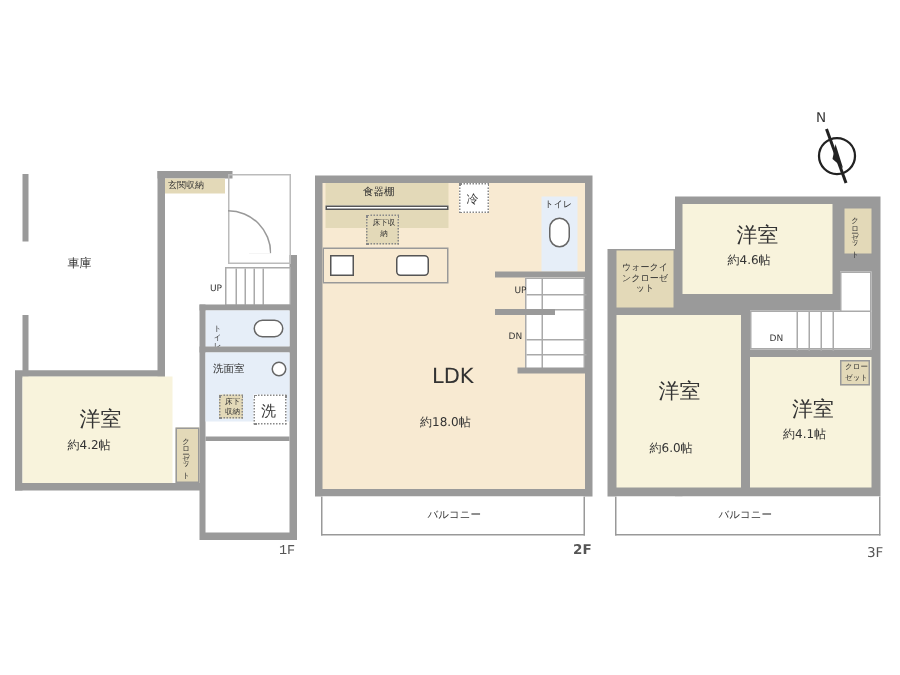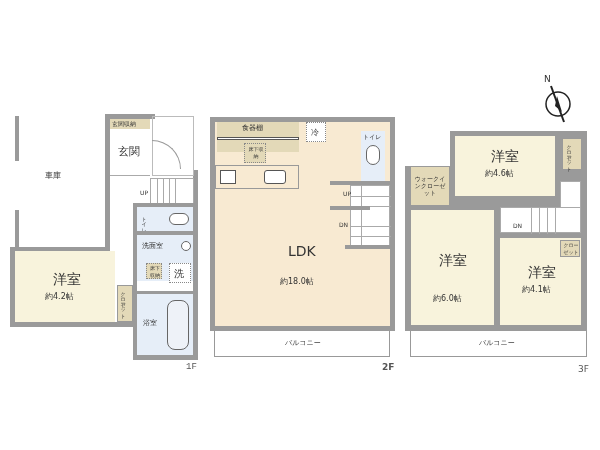--- a/index.html
+++ b/index.html
@@ -42,23 +42,20 @@
 
   <div class="abs wall" style="left:105px;top:114px;width:5px;height:140px;"></div>
   <div class="abs wall" style="left:105px;top:114px;width:50px;height:5px;"></div>
   <div class="abs wall" style="left:193px;top:170px;width:5px;height:190px;"></div>
   <div class="abs wall" style="left:135px;top:355px;width:63px;height:5px;"></div>
 
   <div class="abs room-store" style="left:110px;top:119px;width:40px;height:10px;">
     <span class="lbl xs" style="left:2px;top:1px;">玄関収納</span>
   </div>
 
-  <div class="abs room-white" style="left:110px;top:132px;width:40px;height:44px;border-bottom:1px solid #aaa;">
-    <span class="lbl mid" style="left:8px;top:12px;">玄関</span>
-  </div>
   <div class="abs" style="left:152px;top:116px;width:42px;height:60px;border:1px solid #bbb;"></div>
   <div class="door-arc" style="left:152px;top:140px;width:28px;height:28px;border-left:none;border-bottom:none;"></div>
 
   <div class="abs" style="left:150px;top:178px;width:44px;height:26px;border:1px solid #aaa;background:#fff;">
     <div class="stair-line" style="left:6px;top:0;width:1px;height:26px;"></div>
     <div class="stair-line" style="left:12px;top:0;width:1px;height:26px;"></div>
     <div class="stair-line" style="left:18px;top:0;width:1px;height:26px;"></div>
     <div class="stair-line" style="left:24px;top:0;width:1px;height:26px;"></div>
   </div>
   <span class="lbl xs" style="left:140px;top:189px;">UP</span>
@@ -76,24 +73,20 @@
     <div class="abs" style="left:44px;top:6px;width:10px;height:10px;border:1px solid #666;border-radius:50%;background:#fff;"></div>
     <div class="abs dotted room-store" style="left:9px;top:28px;width:16px;height:16px;">
       <span class="lbl xs" style="left:1px;top:1px;width:14px;white-space:normal;font-size:5px;">床下収納</span>
     </div>
     <div class="abs dotted" style="left:32px;top:28px;width:22px;height:20px;background:#fff;">
       <span class="lbl mid" style="left:4px;top:3px;font-size:10px;">洗</span>
     </div>
   </div>
   <div class="abs wall" style="left:137px;top:291px;width:56px;height:3px;"></div>
 
-  <div class="abs room-blue" style="left:137px;top:294px;width:56px;height:61px;">
-    <span class="lbl xs" style="left:6px;top:26px;font-size:7px;">浴室</span>
-    <div class="abs" style="left:30px;top:6px;width:22px;height:50px;border:1px solid #666;border-radius:8px;background:#eef2f8;"></div>
-  </div>
 
   <div class="abs wall" style="left:10px;top:247px;width:100px;height:4px;"></div>
   <div class="abs wall" style="left:10px;top:247px;width:5px;height:80px;"></div>
   <div class="abs wall" style="left:10px;top:322px;width:125px;height:5px;"></div>
   <div class="abs room-yellow" style="left:15px;top:251px;width:100px;height:71px;">
     <span class="lbl big" style="left:38px;top:20px;">洋室</span>
     <span class="lbl sm" style="left:30px;top:40px;">約4.2帖</span>
   </div>
   <div class="abs room-store" style="left:117px;top:285px;width:16px;height:37px;border:1px solid #999;">
     <span class="lbl xs" style="left:1px;top:2px;writing-mode:vertical-rl;font-size:5px;">クローゼット</span>

